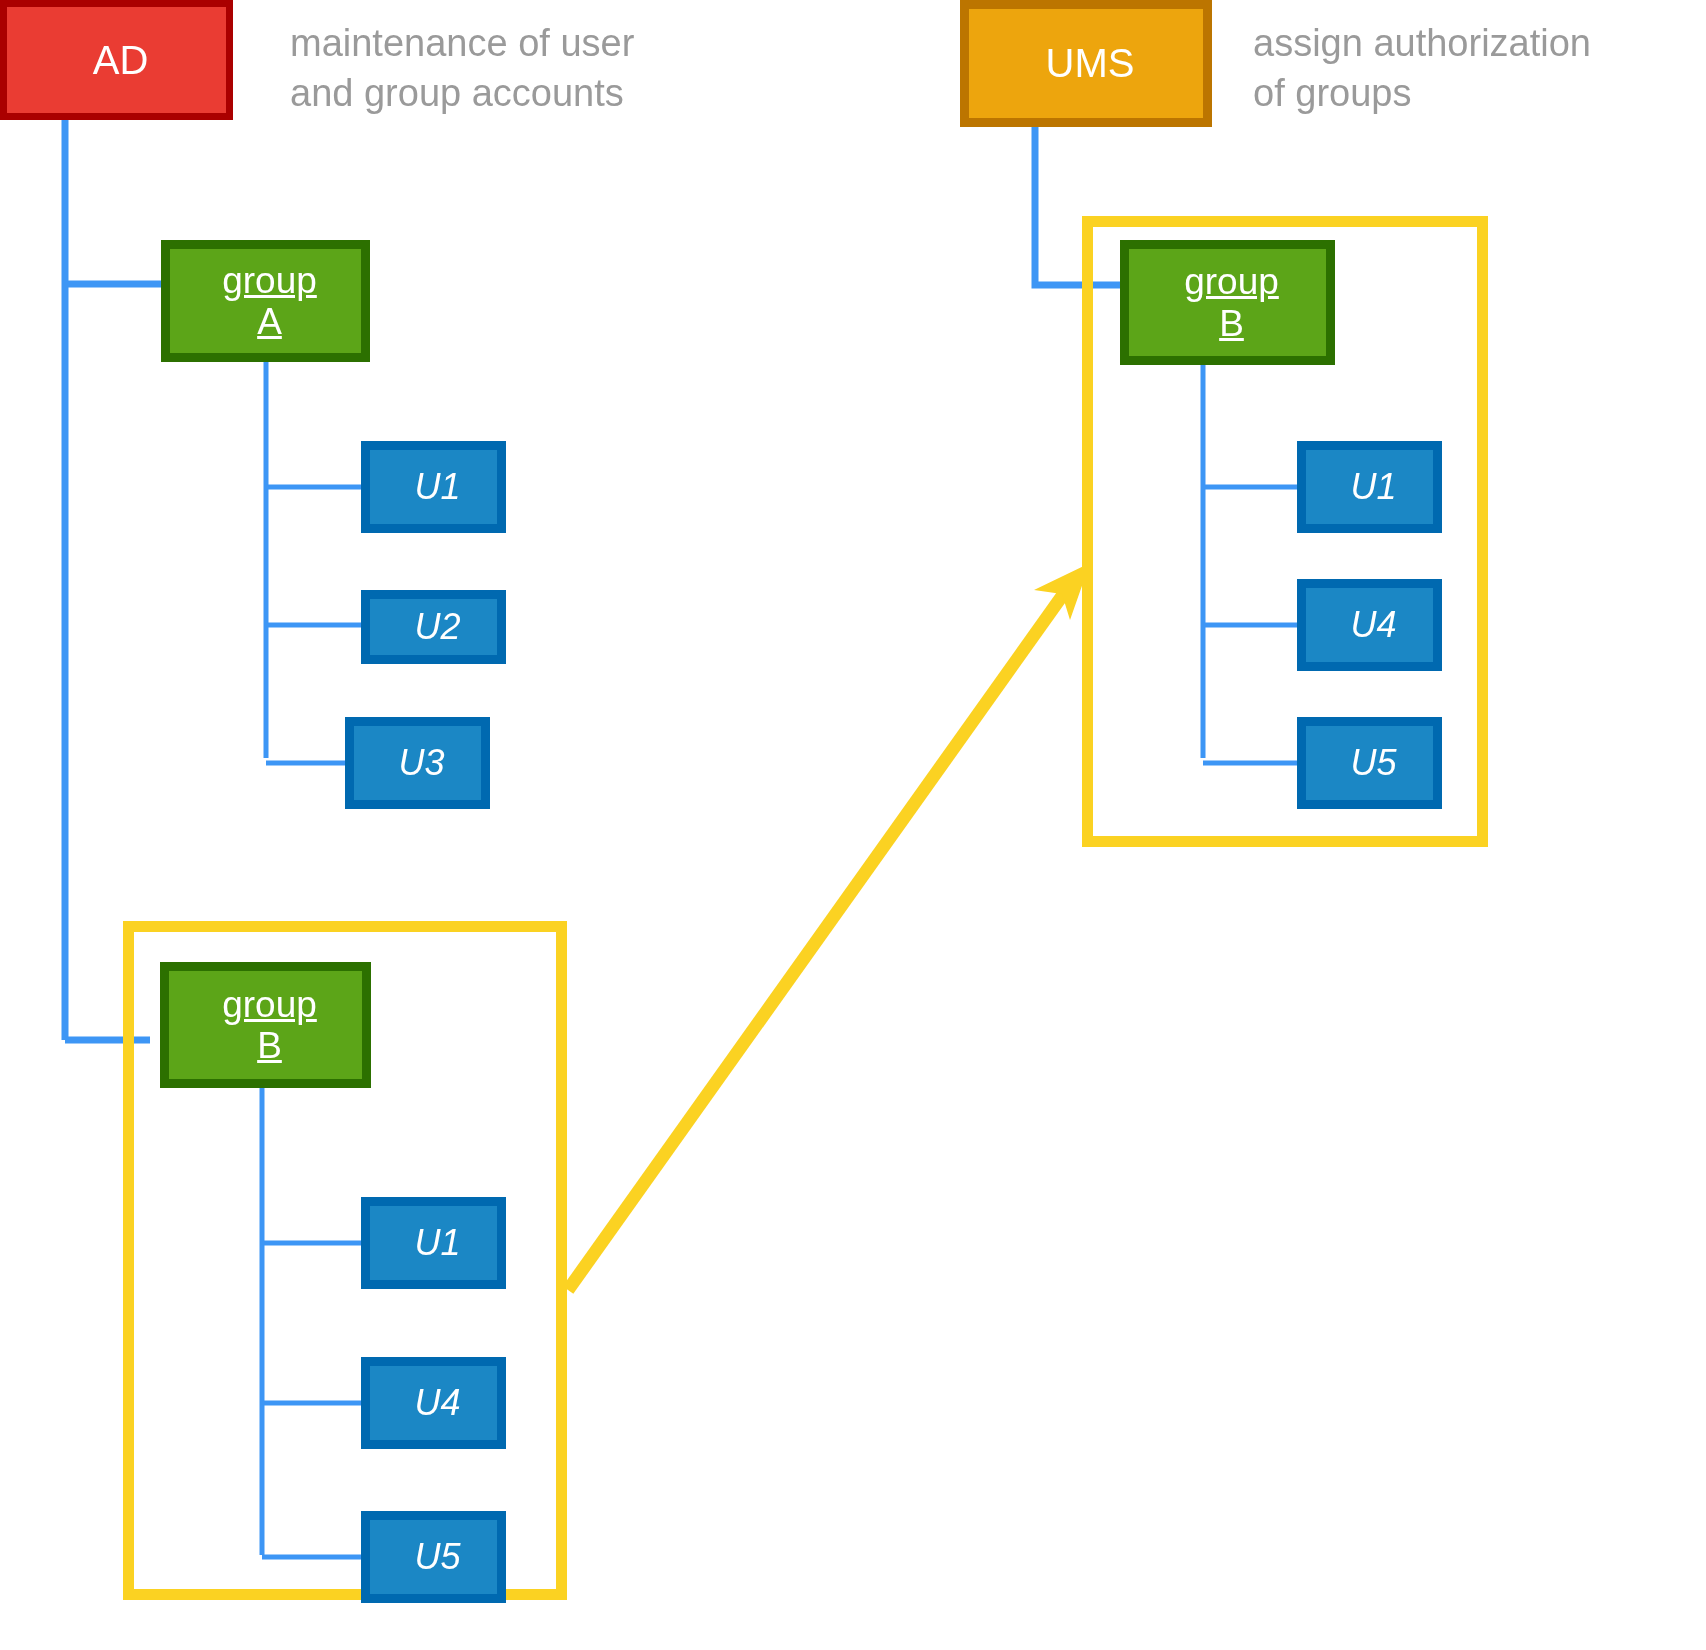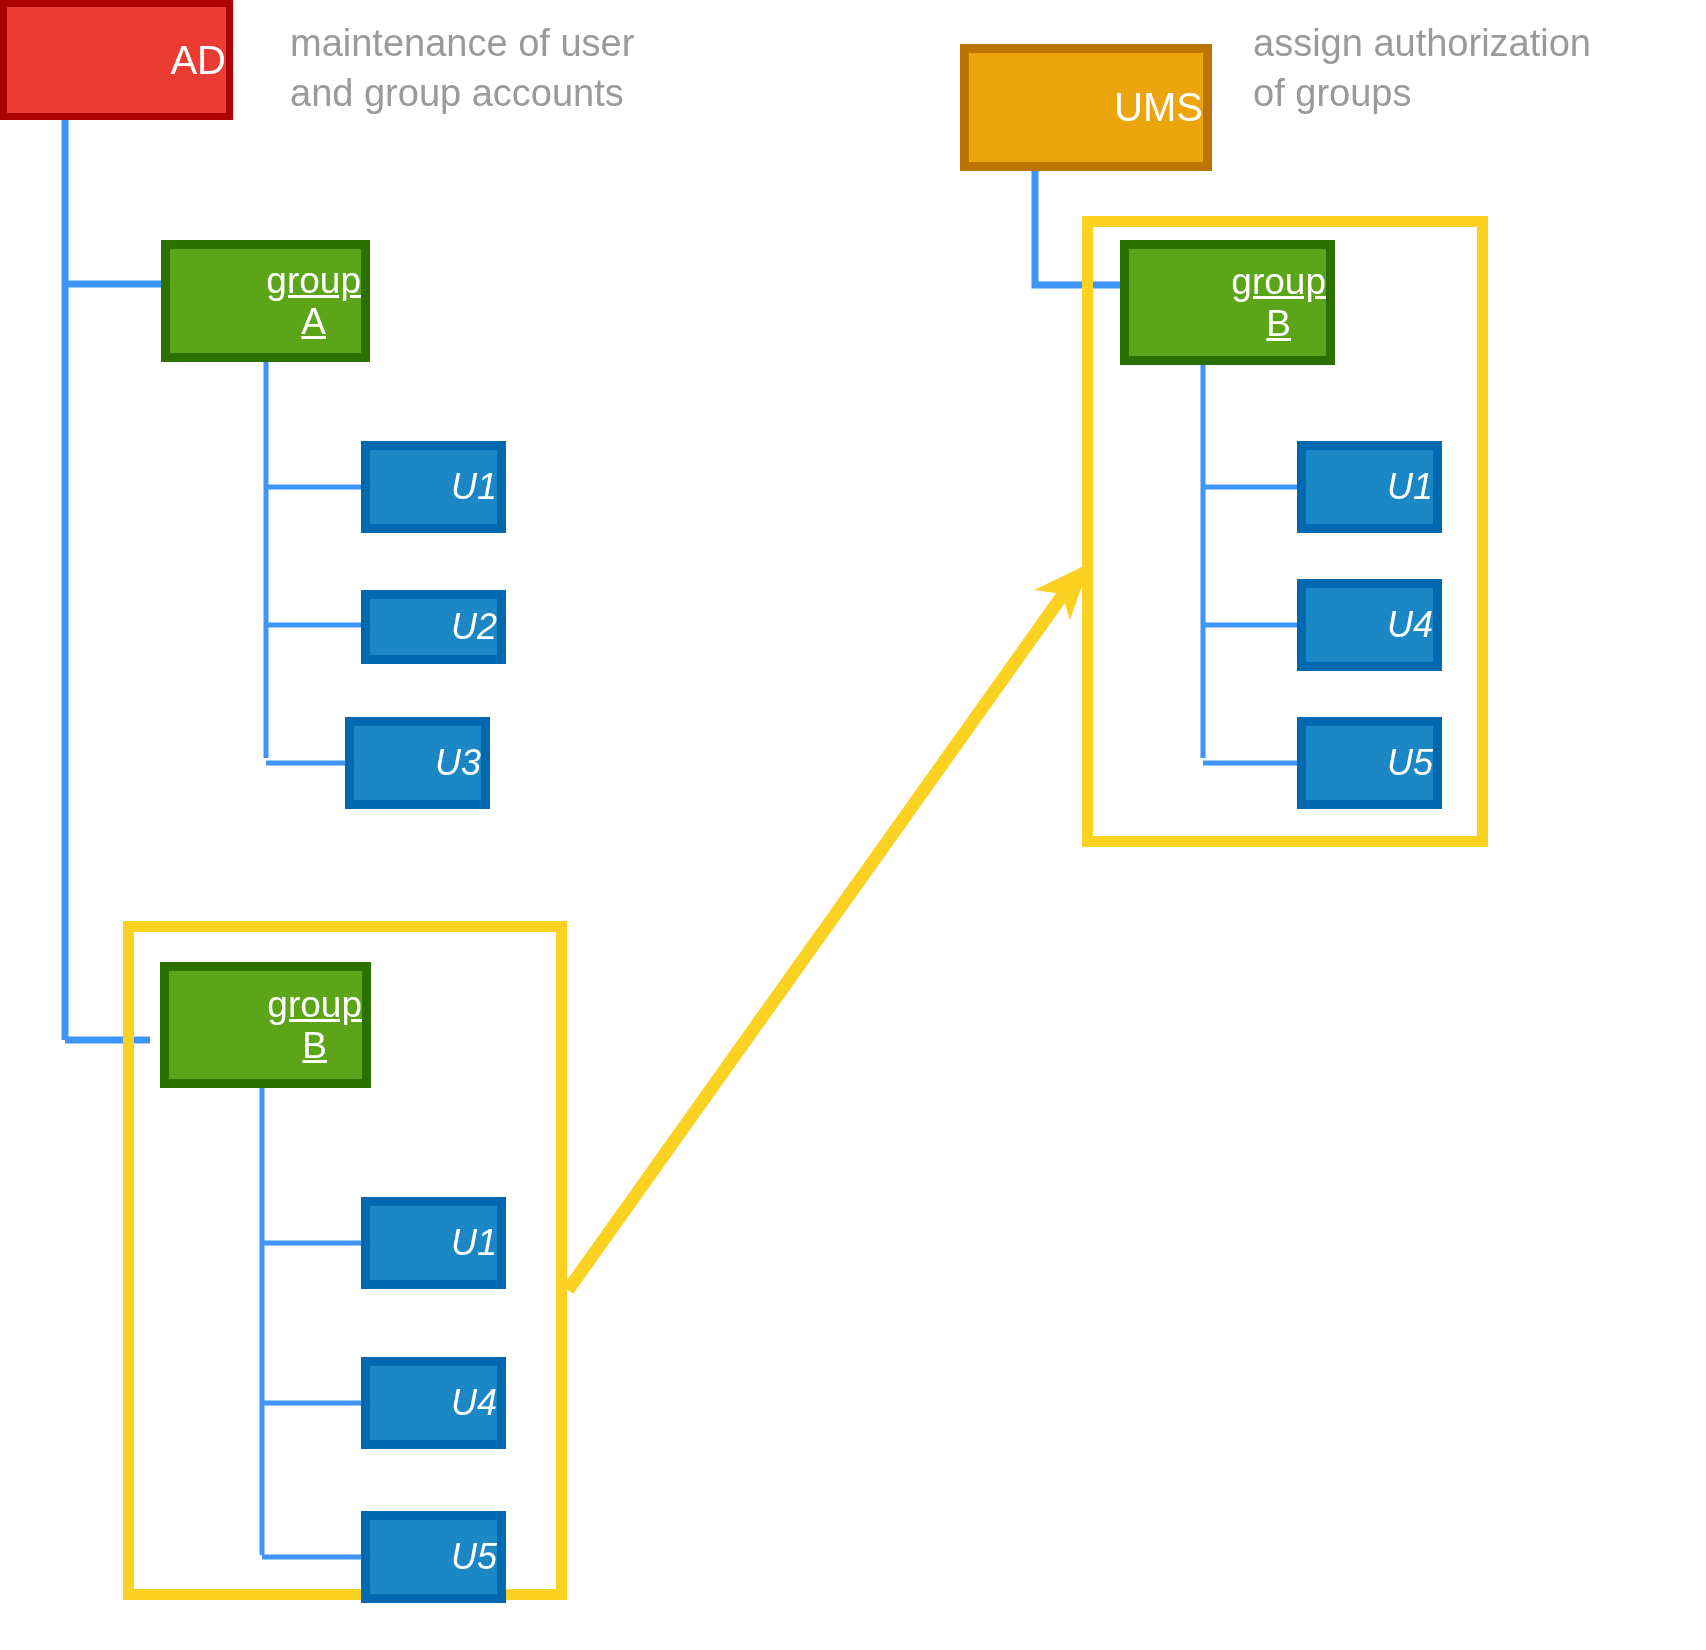--- a/index.html
+++ b/index.html
@@ -2,25 +2,25 @@
 <html><head>
 <meta charset="utf-8">
 <style>
   html,body{margin:0;padding:0;background:#ffffff;}
   body{width:1706px;height:1650px;position:relative;overflow:hidden;
        font-family:"Liberation Sans","DejaVu Sans",sans-serif;}
   #stage{position:absolute;left:0;top:0;width:1706px;height:1650px;}
   svg#wires{position:absolute;left:0;top:0;width:1706px;height:1650px;}
 
   .node{position:absolute;box-sizing:border-box;display:flex;
-        align-items:center;justify-content:flex-end;text-align:center;
+        align-items:center;justify-content:center;text-align:center;
         color:#ffffff;line-height:1.12;white-space:pre-line;padding-left:8px;}
 
   .node.ad{background:#ea3c33;border:7px solid #aa0000;font-size:40px;}
-  .node.ums{background:#eda50d;border:9px solid #bc7500;font-size:40px;margin-top:44px;}
+  .node.ums{background:#eda50d;border:9px solid #bc7500;font-size:40px;}
   .node.group{background:#5ca518;border:9px solid #2c7000;font-size:37px;text-decoration:underline;}
   .node.user{background:#1b87c5;border:9px solid #0069b0;font-size:36px;font-style:italic;}
 
   .caption{position:absolute;color:#9a9a9a;font-size:38px;line-height:1.32;
            white-space:pre-line;}
 
   .hl{position:absolute;box-sizing:border-box;border:11px solid #fbd222;
       background:transparent;}
 </style>
 </head>

